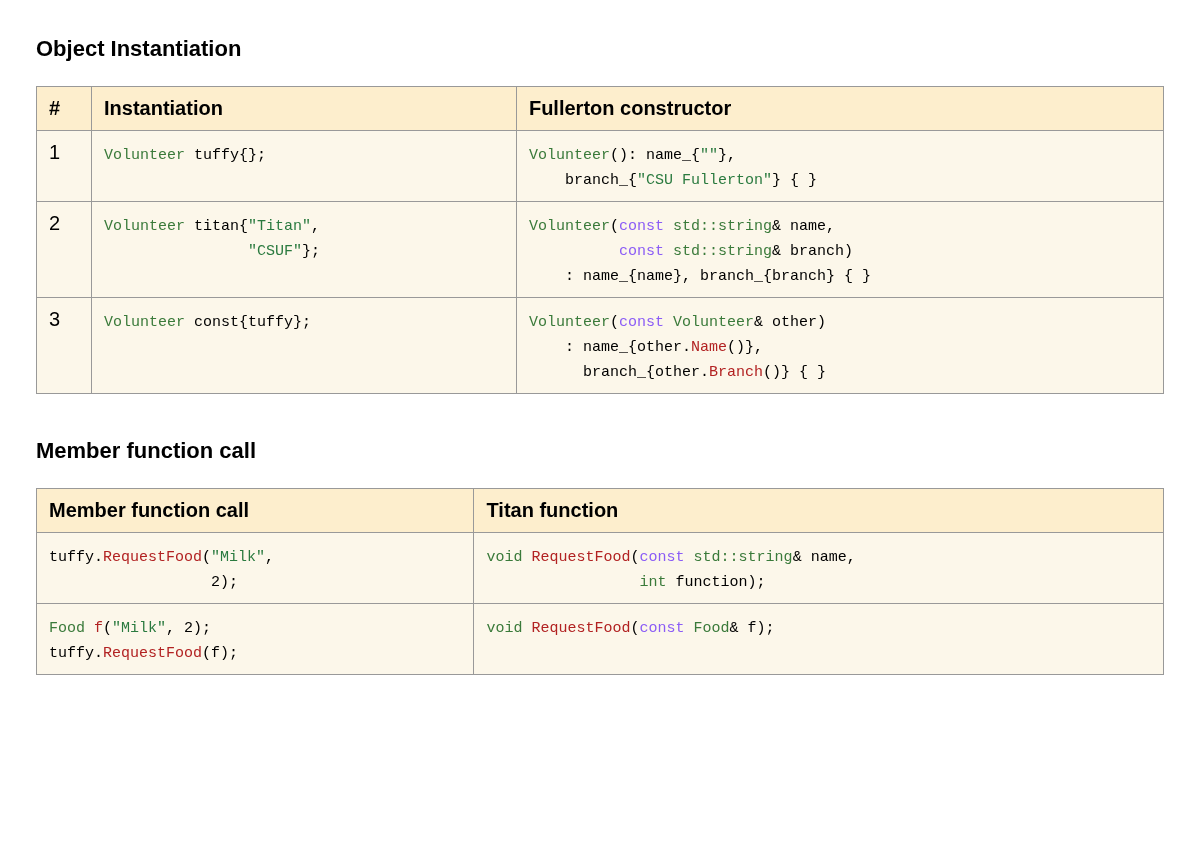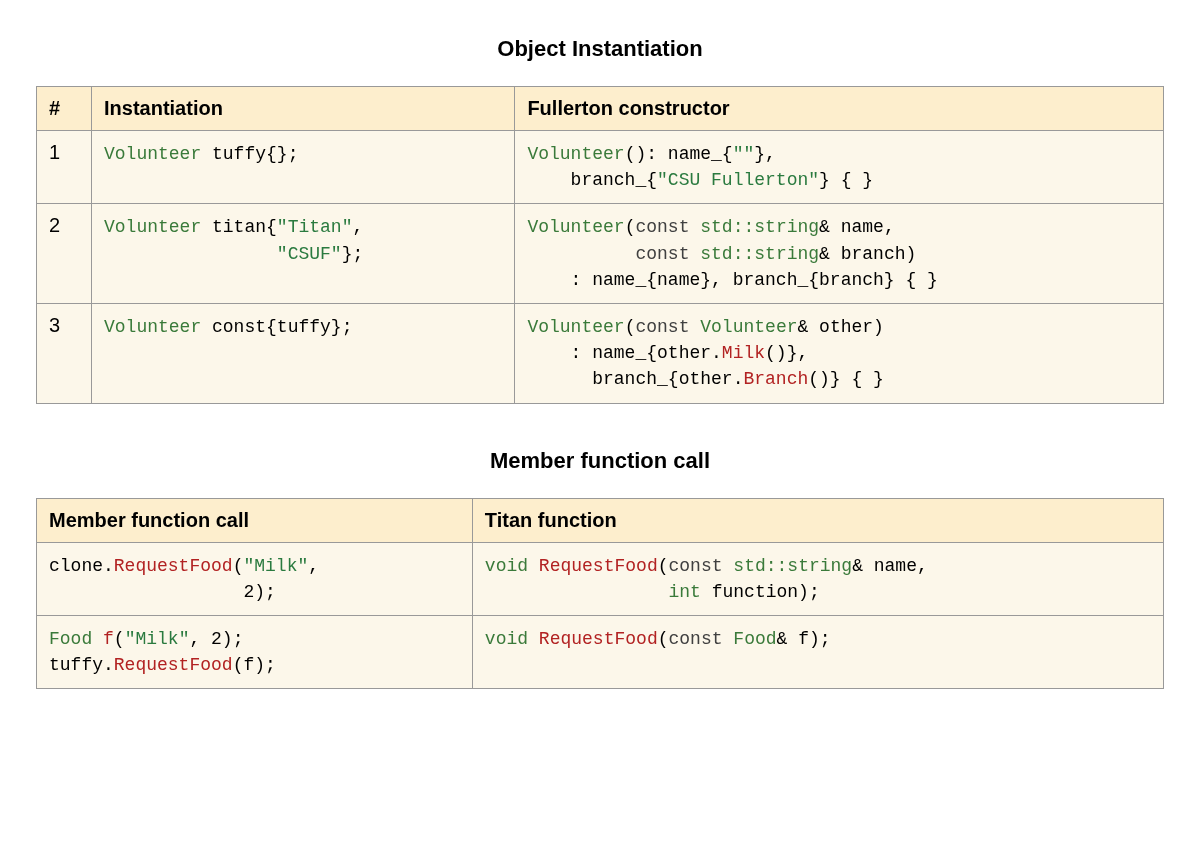--- a/index.html
+++ b/index.html
@@ -8,21 +8,20 @@
     margin: 0;
     padding: 36px;
     color: #000;
     width: 1200px;
     box-sizing: border-box;
   }
   h2.section-title {
     font-size: 22px;
     font-weight: bold;
     margin: 0 0 24px 0;
-    text-align: center;
   }
   table.code-table {
     border-collapse: collapse;
     width: 100%;
     margin-bottom: 44px;
   }
   table.code-table th,
   table.code-table td {
     border: 1.5px solid #999;
     padding: 10px 12px;
@@ -38,28 +37,28 @@
     background: #fcf7ea;
     font-size: 20px;
   }
   table.code-table td.num {
     font-family: Arial, Helvetica, sans-serif;
     font-size: 20px;
     width: 30px;
   }
   .code {
     font-family: "Courier New", Courier, monospace;
-    font-size: 18px;
+    font-size: 15px;
     white-space: pre;
     line-height: 1.4;
   }
   .k-type    { color: #3a7a3a; }
   .k-string  { color: #2a7a3f; }
   .k-call    { color: #b22222; }   
-  .k-keyword { color: #404040; }
+  .k-keyword { color: #8b5cf6; }
 </style>
 </head>
 <body>
 
 <h2 class="section-title">Object Instantiation</h2>
 
 <table class="code-table">
   <thead>
     <tr>
       <th>#</th>
@@ -79,38 +78,38 @@
         <td><span class="code"><span class="k-type">Volunteer</span><span> titan{</span><span class="k-string">"Titan"</span><span>,
                 </span><span class="k-string">"CSUF"</span><span>};</span></span></td>
         <td><span class="code"><span class="k-type">Volunteer</span><span>(</span><span class="k-keyword">const</span><span> </span><span class="k-type">std::string</span><span>&amp; name,
           </span><span class="k-keyword">const</span><span> </span><span class="k-type">std::string</span><span>&amp; branch)
     : name_{name}, branch_{branch} { }</span></span></td>
       </tr>
       <tr>
         <td class="num">3</td>
         <td><span class="code"><span class="k-type">Volunteer</span><span> const{tuffy};</span></span></td>
         <td><span class="code"><span class="k-type">Volunteer</span><span>(</span><span class="k-keyword">const</span><span> </span><span class="k-type">Volunteer</span><span>&amp; other)
-    : name_{other.</span><span class="k-call">Milk</span><span>()},
+    : name_{other.</span><span class="k-call">Name</span><span>()},
       branch_{other.</span><span class="k-call">Branch</span><span>()} { }</span></span></td>
       </tr>
     </tbody>
 </table>
 
 <h2 class="section-title">Member function call</h2>
 
 <table class="code-table">
   <thead>
     <tr>
       <th>Member function call</th>
       <th>Titan function</th>
     </tr>
   </thead>
   <tbody id="tbl2-body">
       <tr>
-        <td><span class="code"><span>clone.</span><span class="k-call">RequestFood</span><span>(</span><span class="k-string">"Milk"</span><span>,
+        <td><span class="code"><span>tuffy.</span><span class="k-call">RequestFood</span><span>(</span><span class="k-string">"Milk"</span><span>,
                   2);</span></span></td>
         <td><span class="code"><span class="k-type">void</span><span> </span><span class="k-call">RequestFood</span><span>(</span><span class="k-keyword">const</span><span> </span><span class="k-type">std::string</span><span>&amp; name,
                  </span><span class="k-type">int</span><span> function);</span></span></td>
       </tr>
       <tr>
         <td><span class="code"><span class="k-type">Food</span><span> </span><span class="k-call">f</span><span>(</span><span class="k-string">"Milk"</span><span>, 2);
 tuffy.</span><span class="k-call">RequestFood</span><span>(f);</span></span></td>
         <td><span class="code"><span class="k-type">void</span><span> </span><span class="k-call">RequestFood</span><span>(</span><span class="k-keyword">const</span><span> </span><span class="k-type">Food</span><span>&amp; f);</span></span></td>
       </tr>
     </tbody>

